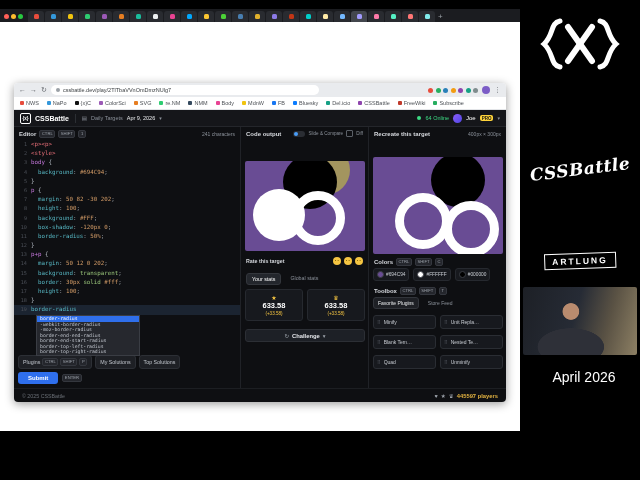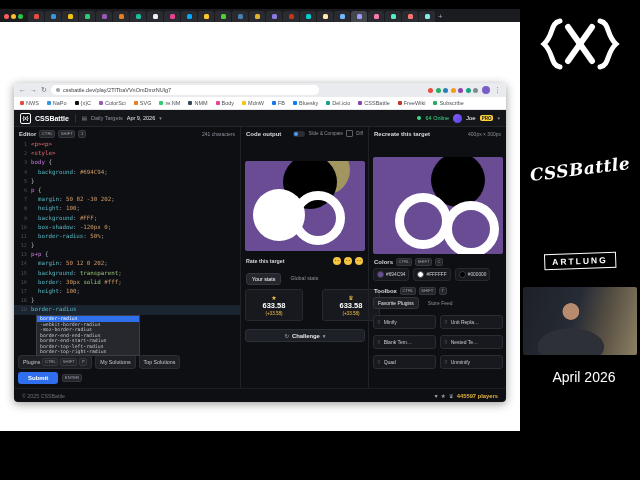--- a/index.html
+++ b/index.html
@@ -104,21 +104,21 @@
   .t-ring2{width:56px;height:56px;border:9px solid #fff;box-sizing:border-box;left:70px;top:44px;}
   .raterow{position:absolute;left:5px;right:5px;top:130px;display:flex;align-items:center;}
   .ratelabel{font-size:5.3px;font-weight:bold;color:#d6d9de;}
   .emojis{margin-left:auto;display:flex;gap:3px;}
   .emoji{width:8px;height:8px;border-radius:50%;background:#f5c542;position:relative;}
   .emoji:after{content:"";position:absolute;left:2px;top:2.5px;width:1.2px;height:1.2px;border-radius:50%;
                background:#6b4e00;box-shadow:2.6px 0 0 #6b4e00;}
   .statstabs{position:absolute;left:5px;top:146px;display:flex;gap:4px;}
   .stab{font-size:5.3px;color:#8b919a;padding:2px 5px;border-radius:3px;}
   .stab.on{background:#23262c;border:1px solid #33363c;color:#fff;}
-  .scorerow{position:absolute;left:4px;top:162px;display:flex;gap:19px;}
+  .scorerow{position:absolute;left:4px;top:162px;display:flex;gap:4px;}
   .scorebox{width:58px;height:32px;background:#17191e;border:1px solid #26292f;border-radius:3px;
             display:flex;flex-direction:column;align-items:center;justify-content:center;gap:1px;box-sizing:border-box;}
   .sicon{font-size:6px;color:#f5c542;line-height:6px;}
   .sval{font-size:7.5px;font-weight:bold;color:#fff;line-height:8px;}
   .sdelta{font-size:4.6px;color:#f5c542;}
   .challenge{position:absolute;left:4px;top:202px;width:120px;height:13px;background:#1d2026;border:1px solid #2c2f35;
              border-radius:3px;display:flex;align-items:center;justify-content:center;gap:3px;box-sizing:border-box;}
   .ch-label{font-size:5.8px;color:#e4e6ea;font-weight:bold;}
   .ch-icon{font-size:5.5px;color:#9aa0a8;}
 

